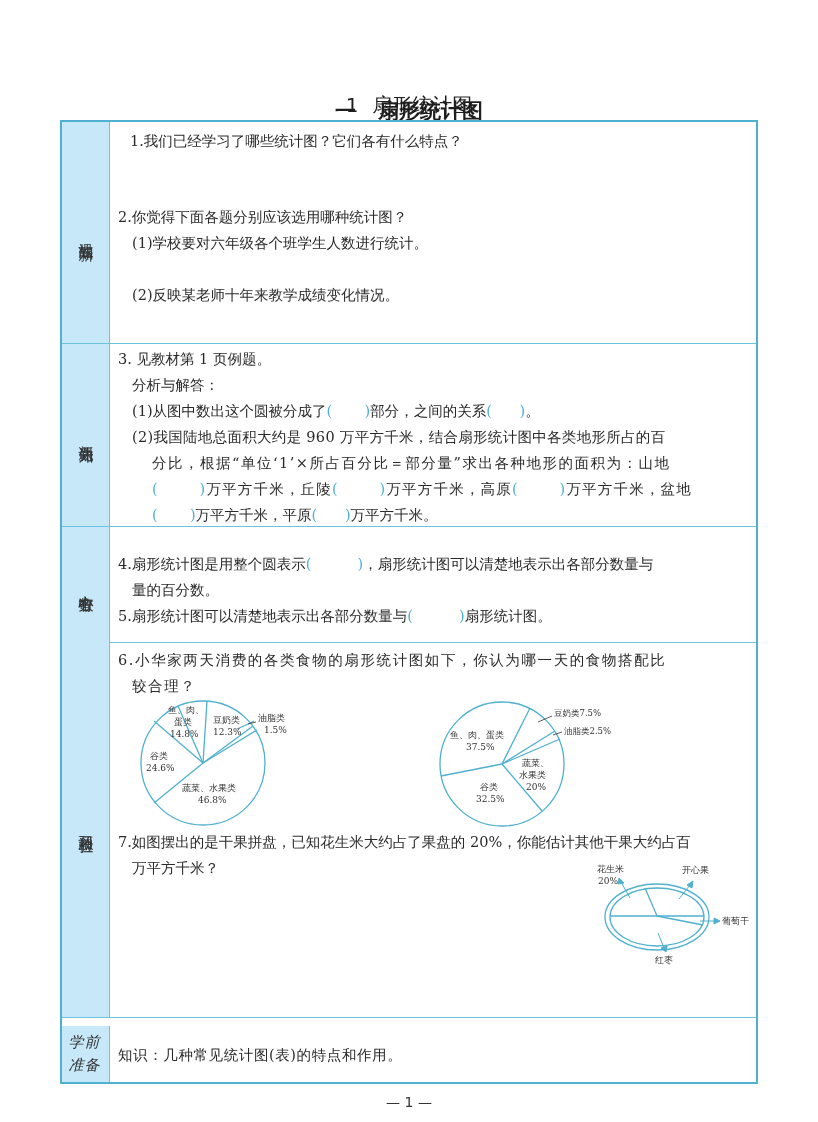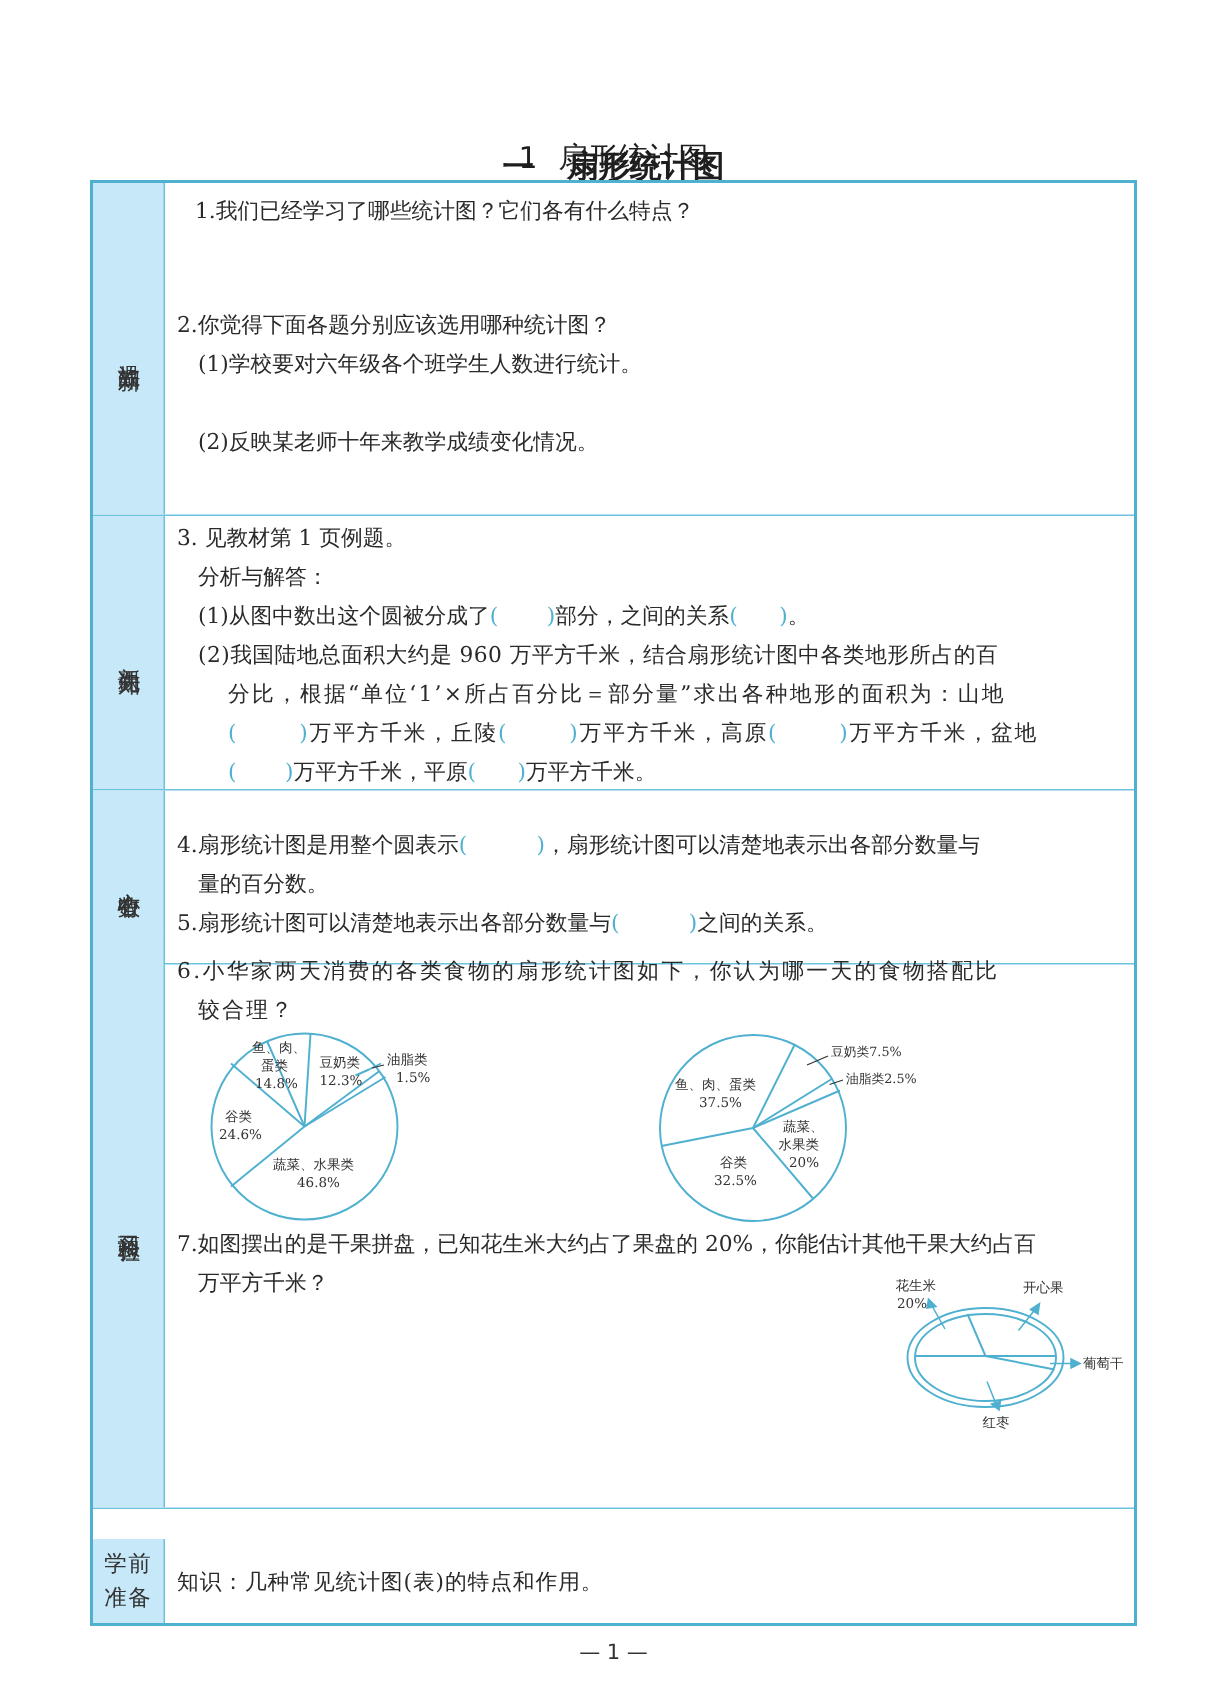--- a/index.html
+++ b/index.html
@@ -13,21 +13,21 @@
   .title-sub .num { margin-right: 14px; }
 
   .table { position: absolute; left: 60px; top: 120px; width: 698px; height: 964px;
       border: 2px solid #4fb0cf; box-sizing: border-box; }
   .row { position: absolute; left: 0; width: 694px; border-bottom: 1.5px solid #6cc3dd; box-sizing: border-box; }
   .row:last-child { border-bottom: none; }
   .side { position: absolute; left: 0; top: 0; bottom: 0; width: 47px; background: #c6e8f8;
       border-right: 1.5px solid #6cc3dd; display: flex; align-items: center; justify-content: center; }
   .side-text { writing-mode: vertical-rl; text-orientation: upright; font-size: 15px; color: #333;
       letter-spacing: 1px; line-height: 1; }
-  .side-text.two { writing-mode: horizontal-tb; width: 34px; text-align: center; line-height: 1.55; font-size: 15px; letter-spacing: 1px; }
+  .side-text.two { writing-mode: horizontal-tb; width: 34px; line-height: 1.55; font-size: 15px; letter-spacing: 1px; font-style: italic; }
   .content { position: absolute; left: 56px; top: 0; right: 8px; font-size: 14.5px; line-height: 26px; }
   .line { position: absolute; white-space: nowrap; }
   .blank { color: #4fb0cf; }
   .footer { position: absolute; top: 1094px; left: 0; width: 818px; text-align: center;
       font-family: "DejaVu Sans", "Liberation Sans", sans-serif; font-size: 14px; color: #333; }
   svg text { font-family: "DejaVu Serif", "Liberation Serif", serif; fill: #333; }
 </style>
 </head>
 <body>
 
@@ -76,26 +76,26 @@
   <div class="row" style="top:405px;height:116px;">
     <div class="side">
       <span class="side-text">心中有数</span>
     </div>
     <div class="content">
       <div class="line" style="top:24px;left:0;">
         <span>4.扇形统计图是用整个圆表示</span><span class="blank"><span>(</span>&nbsp;&nbsp;&nbsp;&nbsp;&nbsp;&nbsp;&nbsp;&nbsp;&nbsp;&nbsp;<span>)</span></span><span>，扇形统计图可以清楚地表示出各部分数量与</span>
       </div>
       <div class="line" style="top:50px;left:14px;">量的百分数。</div>
       <div class="line" style="top:76px;left:0;">
-        <span>5.扇形统计图可以清楚地表示出各部分数量与</span><span class="blank"><span>(</span>&nbsp;&nbsp;&nbsp;&nbsp;&nbsp;&nbsp;&nbsp;&nbsp;&nbsp;&nbsp;<span>)</span></span><span>之间的关系。</span>
+        <span>5.扇形统计图可以清楚地表示出各部分数量与</span><span class="blank"><span>(</span>&nbsp;&nbsp;&nbsp;&nbsp;&nbsp;&nbsp;&nbsp;&nbsp;&nbsp;&nbsp;<span>)</span></span><span>扇形统计图。</span>
       </div>
     </div>
   </div>
 
-  <div class="row" style="top:501px;height:383px;">
+  <div class="row" style="top:513px;height:383px;">
     <div class="side">
       <span class="side-text">预习检验</span>
     </div>
     <div class="content">
       <div class="line" style="top:12px;left:0;letter-spacing:1.6px;">6.小华家两天消费的各类食物的扇形统计图如下，你认为哪一天的食物搭配比</div>
       <div class="line" style="top:38px;left:14px;letter-spacing:1.6px;">较合理？</div>
 
       <svg style="position:absolute;left:12px;top:64px;" width="180" height="130" viewBox="0 0 180 130">
         <g stroke="#4fb0cf" stroke-width="1.3" fill="none">
           <circle cx="73" cy="64" r="62"></circle>

